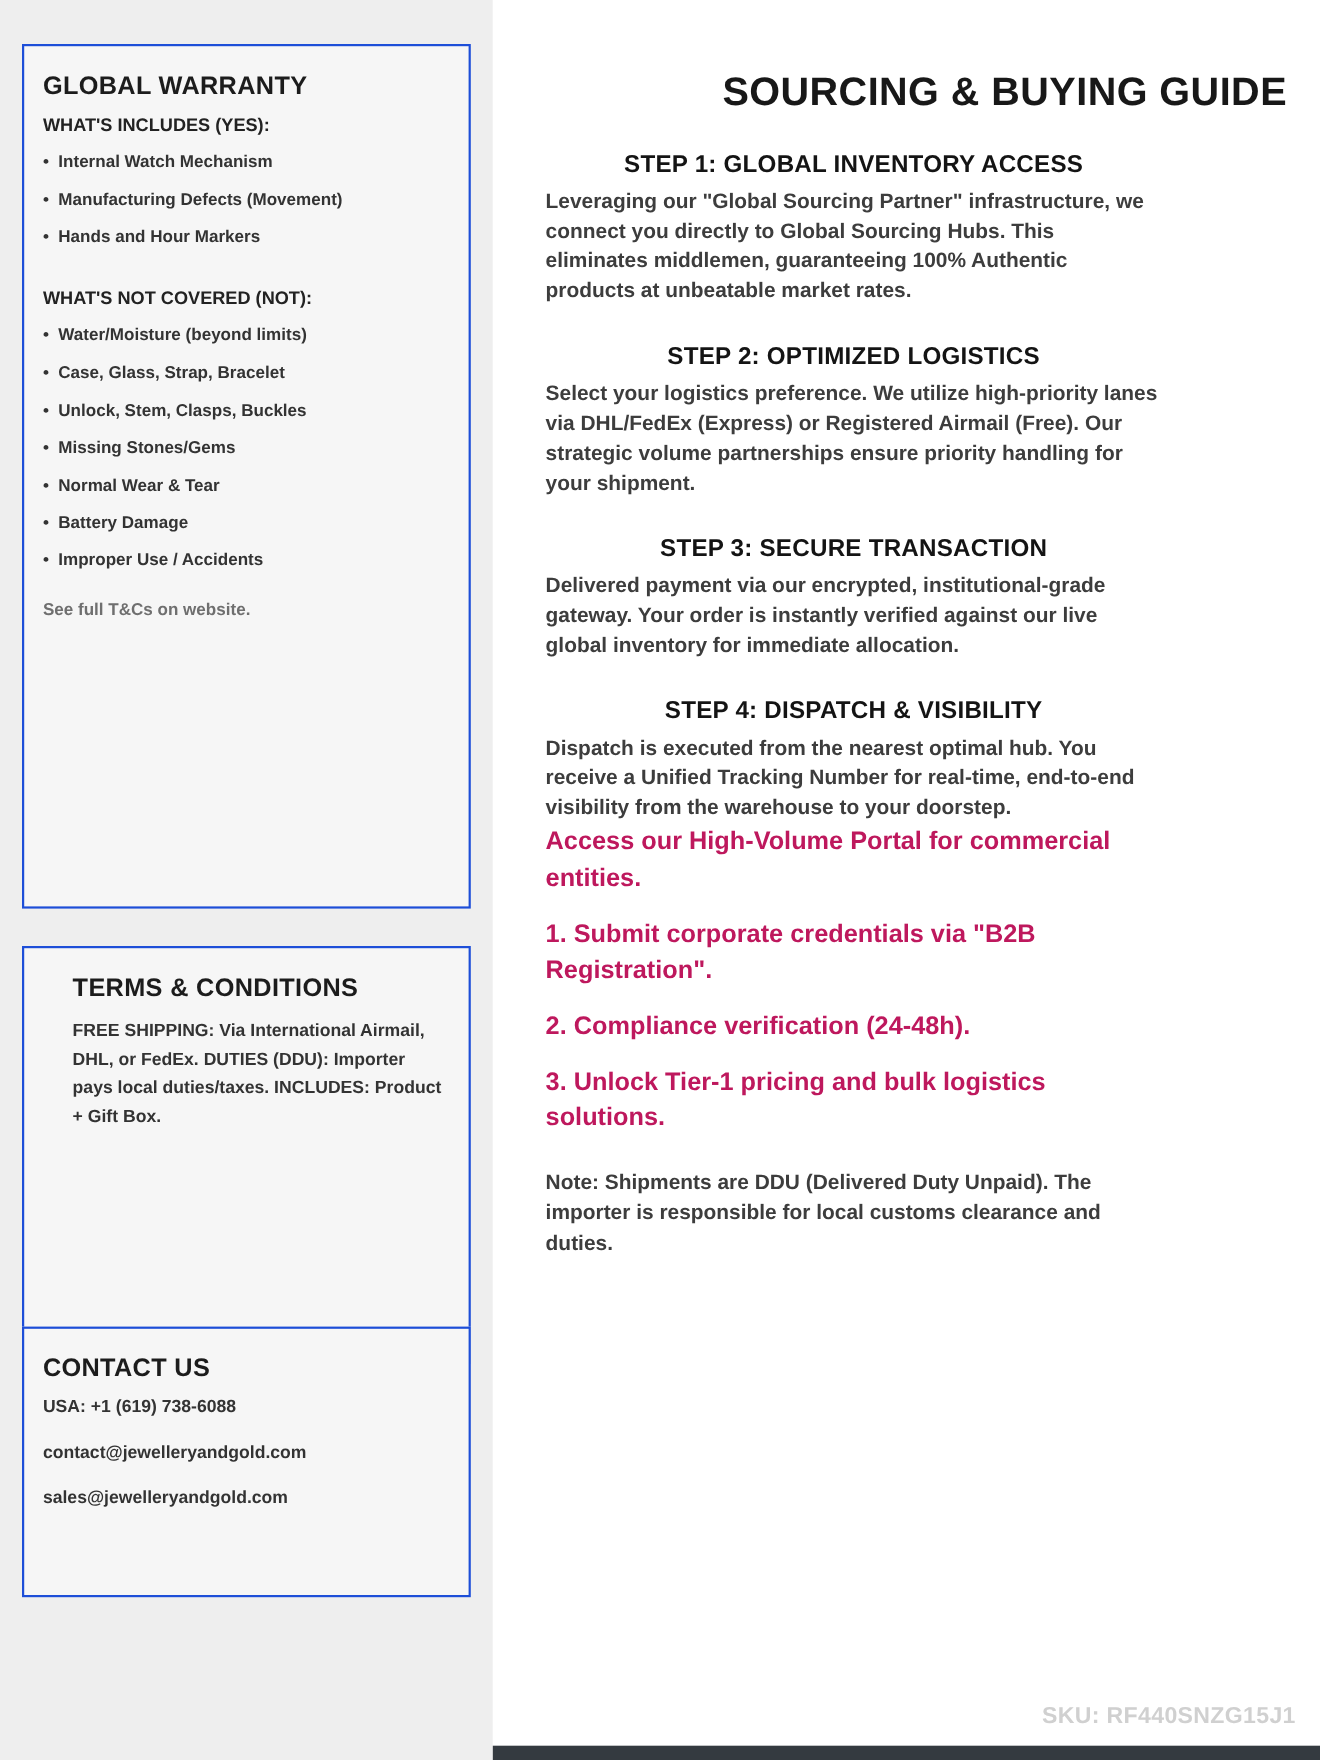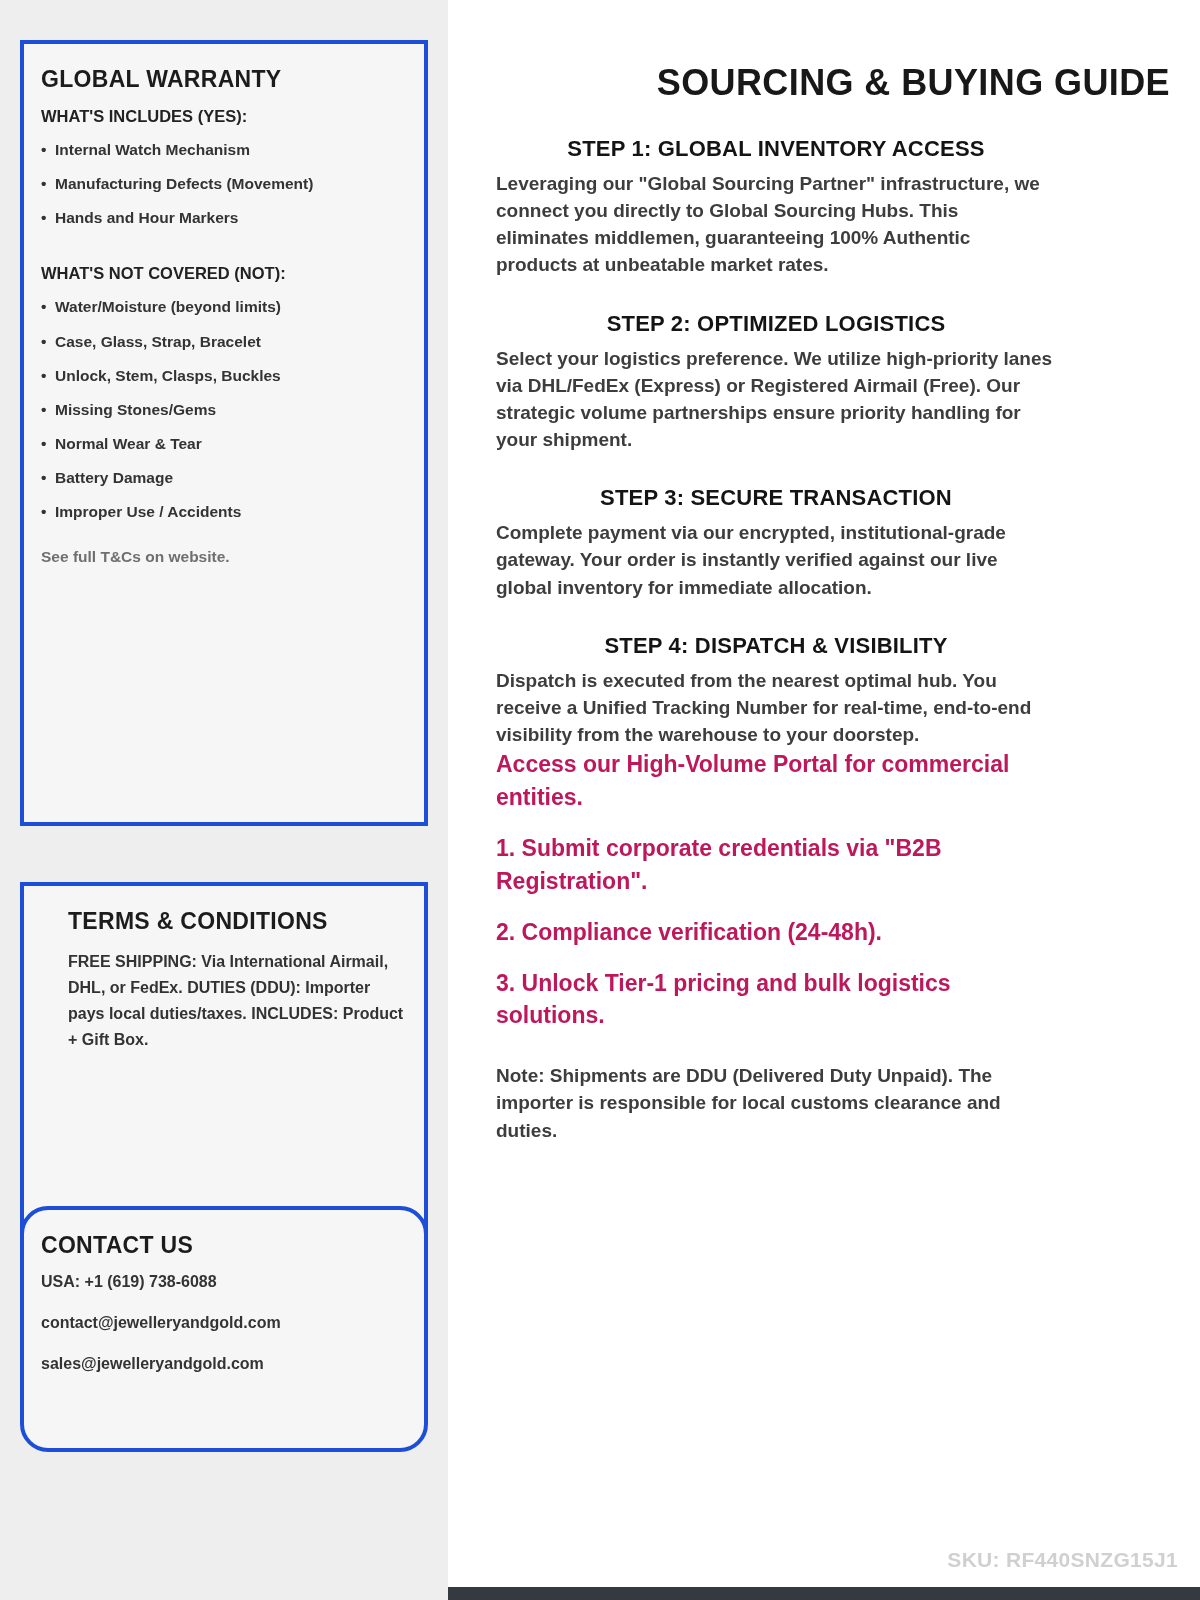--- a/index.html
+++ b/index.html
@@ -19,26 +19,26 @@
     position: absolute;
     left: 0; top: 0;
     width: 448px; height: 1600px;
     background: #eeeeee;
   }
   .side-box {
     position: absolute;
     left: 20px;
     width: 408px;
     background: #f6f6f6;
-    border: 4px solid #1d4ed8;
+    border: 2px solid #1d4ed8;
     padding: 22px 17px 20px 17px;
   }
   #warranty-box { top: 40px;  height: 786px; }
-  #terms-box    { top: 882px; height: 380px; padding-left: 44px; }
-  #contact-box  { top: 1206px; height: 246px; border-radius: 28px; }
+  #terms-box    { top: 860px; height: 380px; padding-left: 44px; }
+  #contact-box  { top: 1206px; height: 246px; }
 
   .side-title {
     font-size: 23px;
     font-weight: bold;
     color: #1c1c1c;
     letter-spacing: 0.3px;
     margin: 0 0 14px 0;
   }
   .side-subhead {
     font-size: 16.5px;
@@ -212,21 +212,21 @@
       <p class="step-body">Leveraging our "Global Sourcing Partner" infrastructure, we connect you directly to Global Sourcing Hubs. This eliminates middlemen, guaranteeing 100% Authentic products at unbeatable market rates.</p>
     </section>
 
     <section class="step">
       <h2 class="step-heading">STEP 2: OPTIMIZED LOGISTICS</h2>
       <p class="step-body">Select your logistics preference. We utilize high-priority lanes via DHL/FedEx (Express) or Registered Airmail (Free). Our strategic volume partnerships ensure priority handling for your shipment.</p>
     </section>
 
     <section class="step">
       <h2 class="step-heading">STEP 3: SECURE TRANSACTION</h2>
-      <p class="step-body">Complete payment via our encrypted, institutional-grade gateway. Your order is instantly verified against our live global inventory for immediate allocation.</p>
+      <p class="step-body">Delivered payment via our encrypted, institutional-grade gateway. Your order is instantly verified against our live global inventory for immediate allocation.</p>
     </section>
 
     <section class="step">
       <h2 class="step-heading">STEP 4: DISPATCH &amp; VISIBILITY</h2>
       <p class="step-body">Dispatch is executed from the nearest optimal hub. You receive a Unified Tracking Number for real-time, end-to-end visibility from the warehouse to your doorstep.</p>
     </section>
 
     <section>
       <p class="b2b-para">Access our High-Volume Portal for commercial entities.</p>
       <p class="b2b-para">1. Submit corporate credentials via "B2B Registration".</p>

